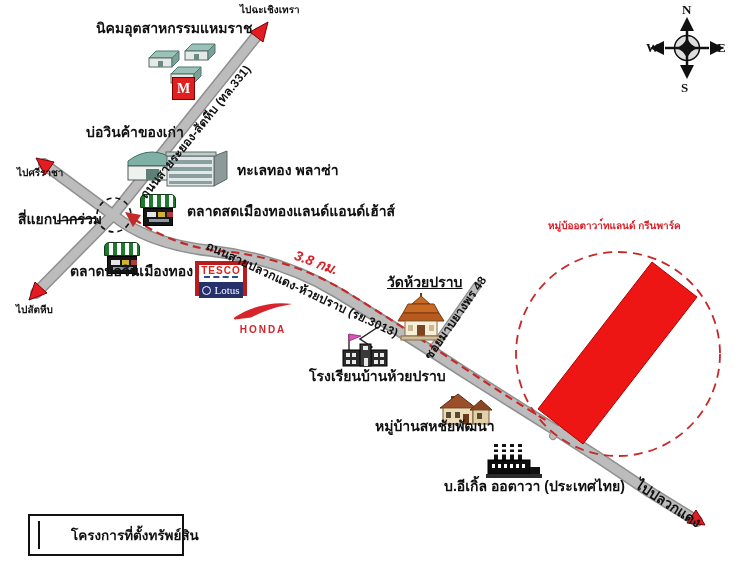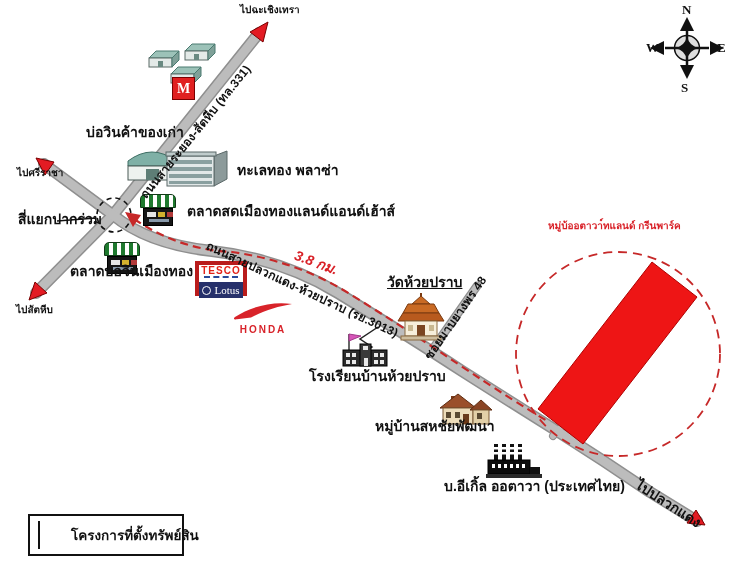--- a/index.html
+++ b/index.html
@@ -270,20 +270,21 @@
           <rect x="30" y="20" width="3" height="4"></rect>
           <rect x="36" y="20" width="3" height="4"></rect>
         </g>
         <rect x="44" y="23" width="10" height="7" fill="#111"></rect>
         <rect x="0" y="30" width="56" height="4" fill="#2a2a2a"></rect>
       </svg>
   </div>
 
 
   <span class="lbl big" style="left:240px;top:4px;">ไปฉะเชิงเทรา</span>
+  <span class="lbl" style="left:96px;top:21px;">นิคมอุตสาหกรรมแหมราช</span>
   <span class="lbl" style="left:86px;top:125px;">บ่อวินค้าของเก่า</span>
   <span class="lbl" style="left:237px;top:163px;">ทะเลทอง พลาซ่า</span>
   <span class="lbl big" style="left:17px;top:135px;margin-top:32px;">ไปศรีราชา</span>
   <span class="lbl" style="left:18px;top:212px;">สี่แยกปากร่วม</span>
   <span class="lbl" style="left:70px;top:264px;">ตลาดบ่อวินเมืองทอง</span>
   <span class="lbl" style="left:187px;top:204px;">ตลาดสดเมืองทองแลนด์แอนด์เฮ้าส์</span>
   <span class="lbl big" style="left:16px;top:304px;">ไปสัตหีบ</span>
   <span class="lbl" style="left:387px;top:275px;text-decoration:underline;">วัดห้วยปราบ</span>
   <span class="lbl" style="left:375px;top:419px;">หมู่บ้านสหชัยพัฒนา</span>
   <span class="lbl" style="left:309px;top:369px;">โรงเรียนบ้านห้วยปราบ</span>

